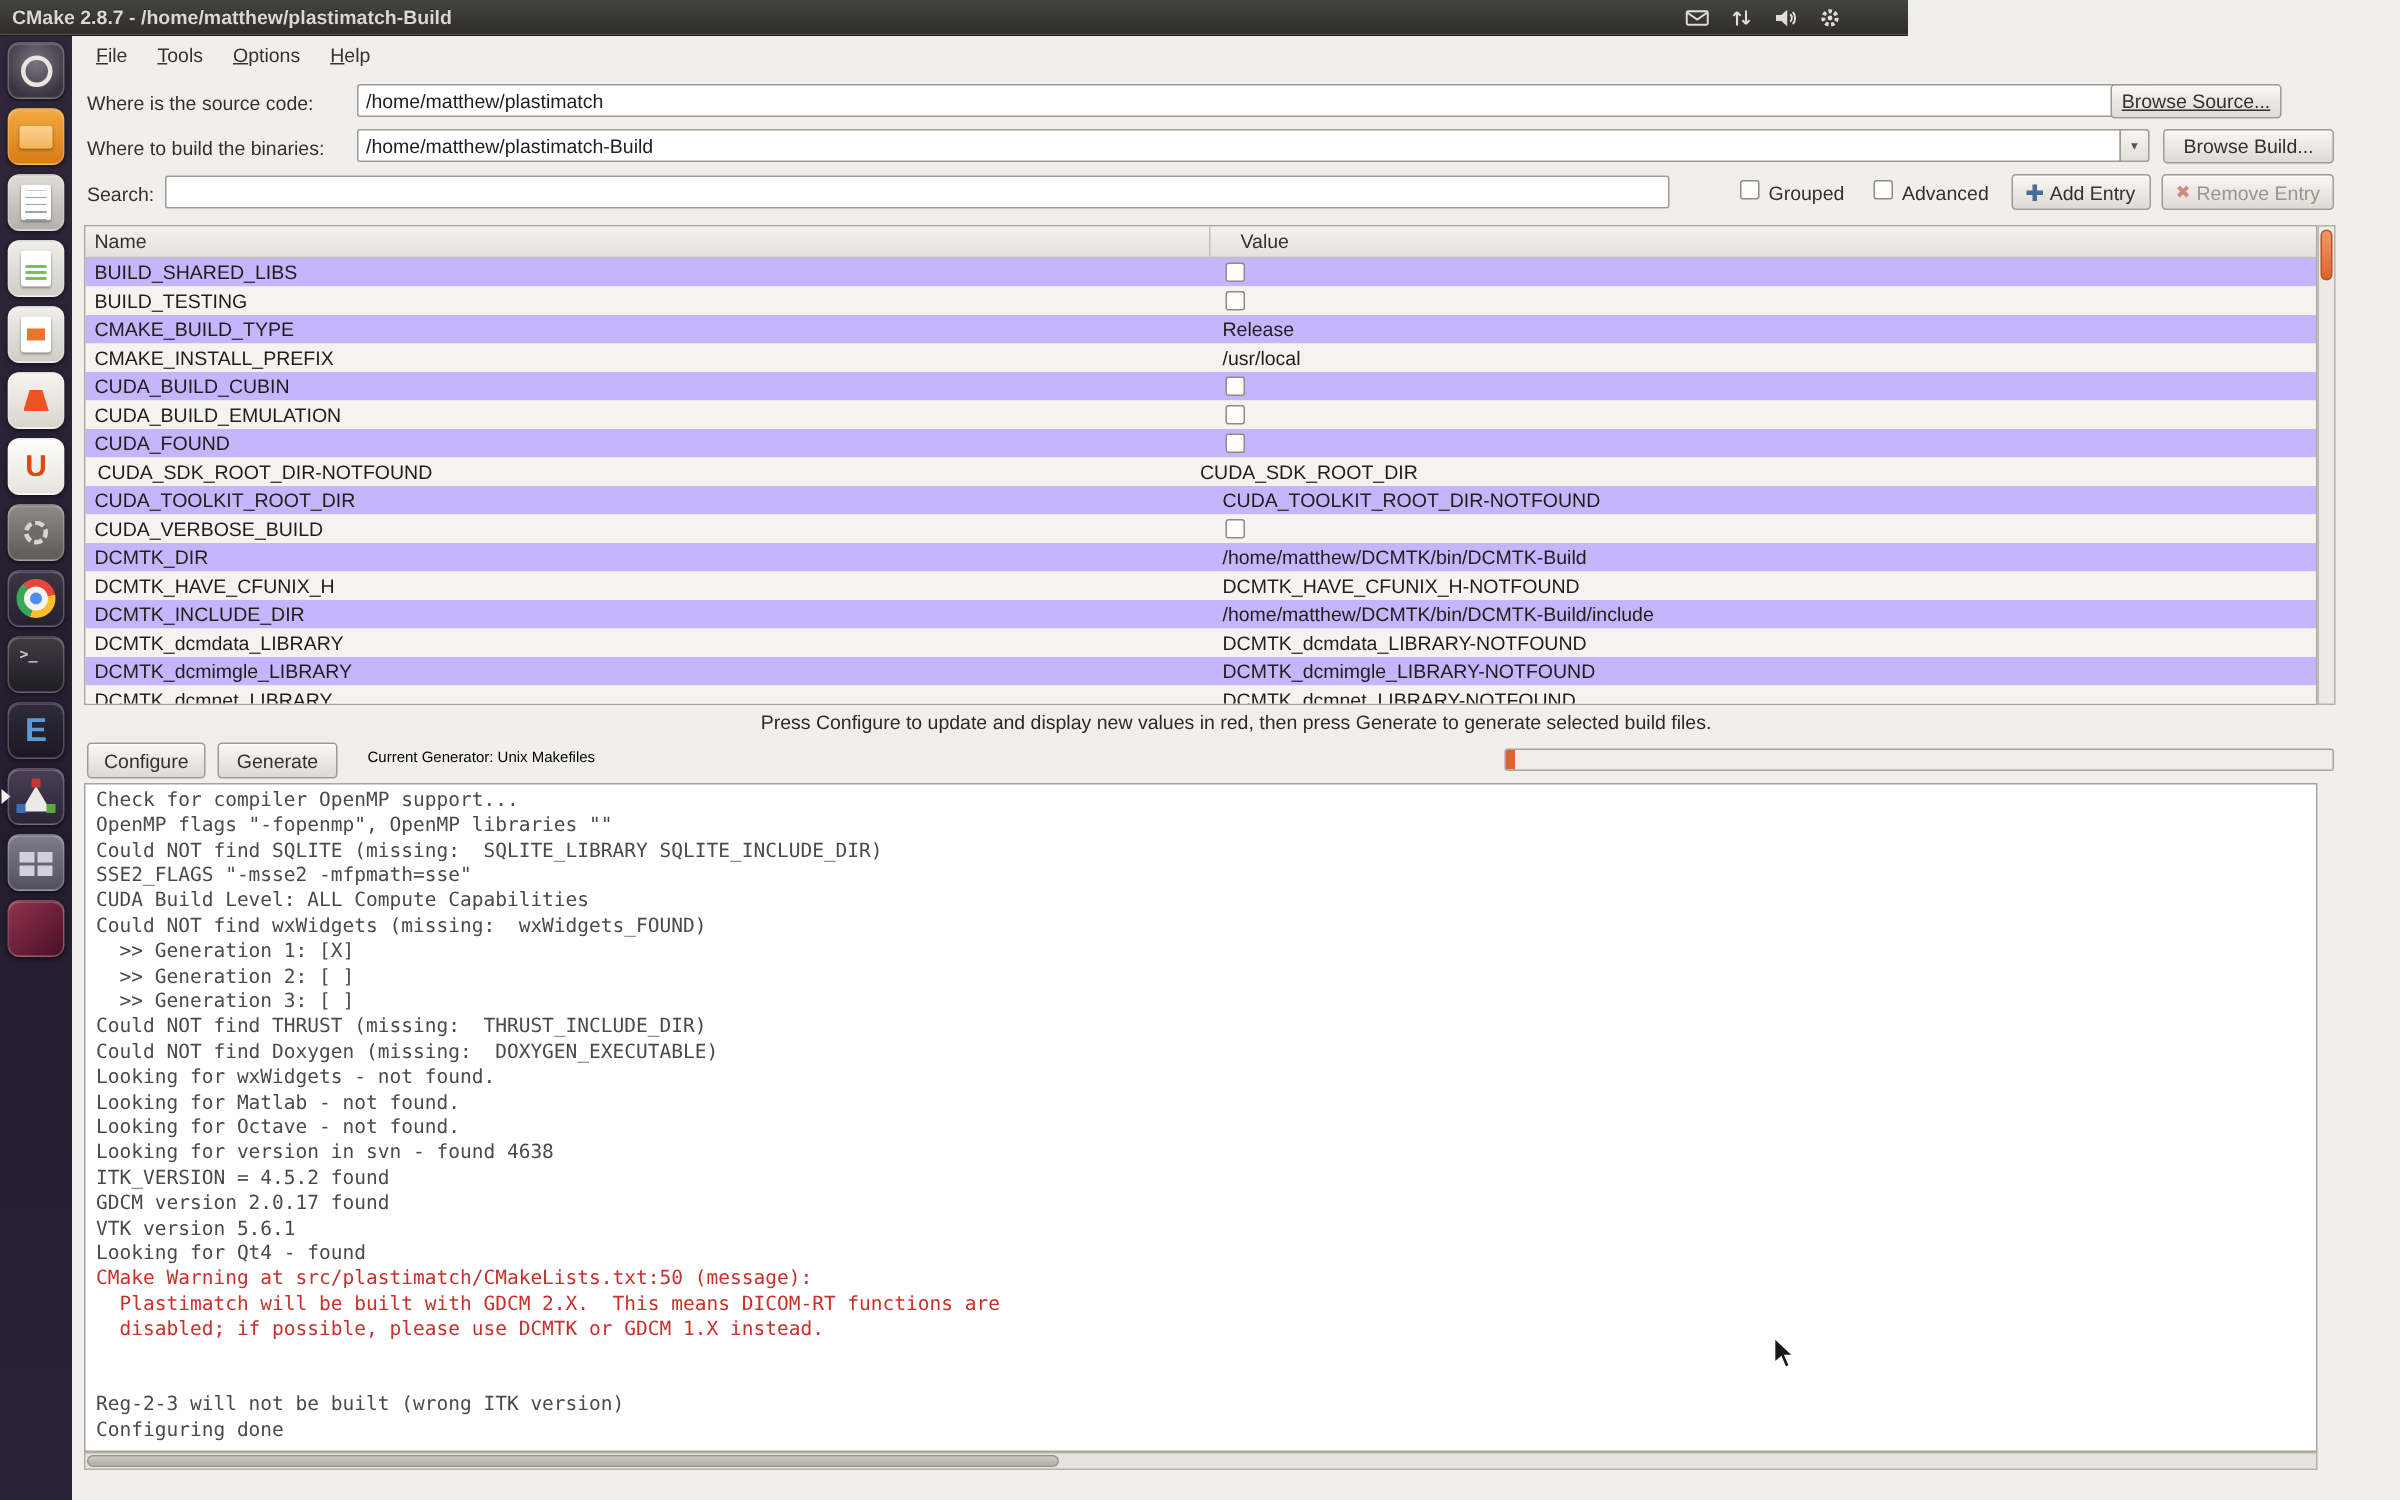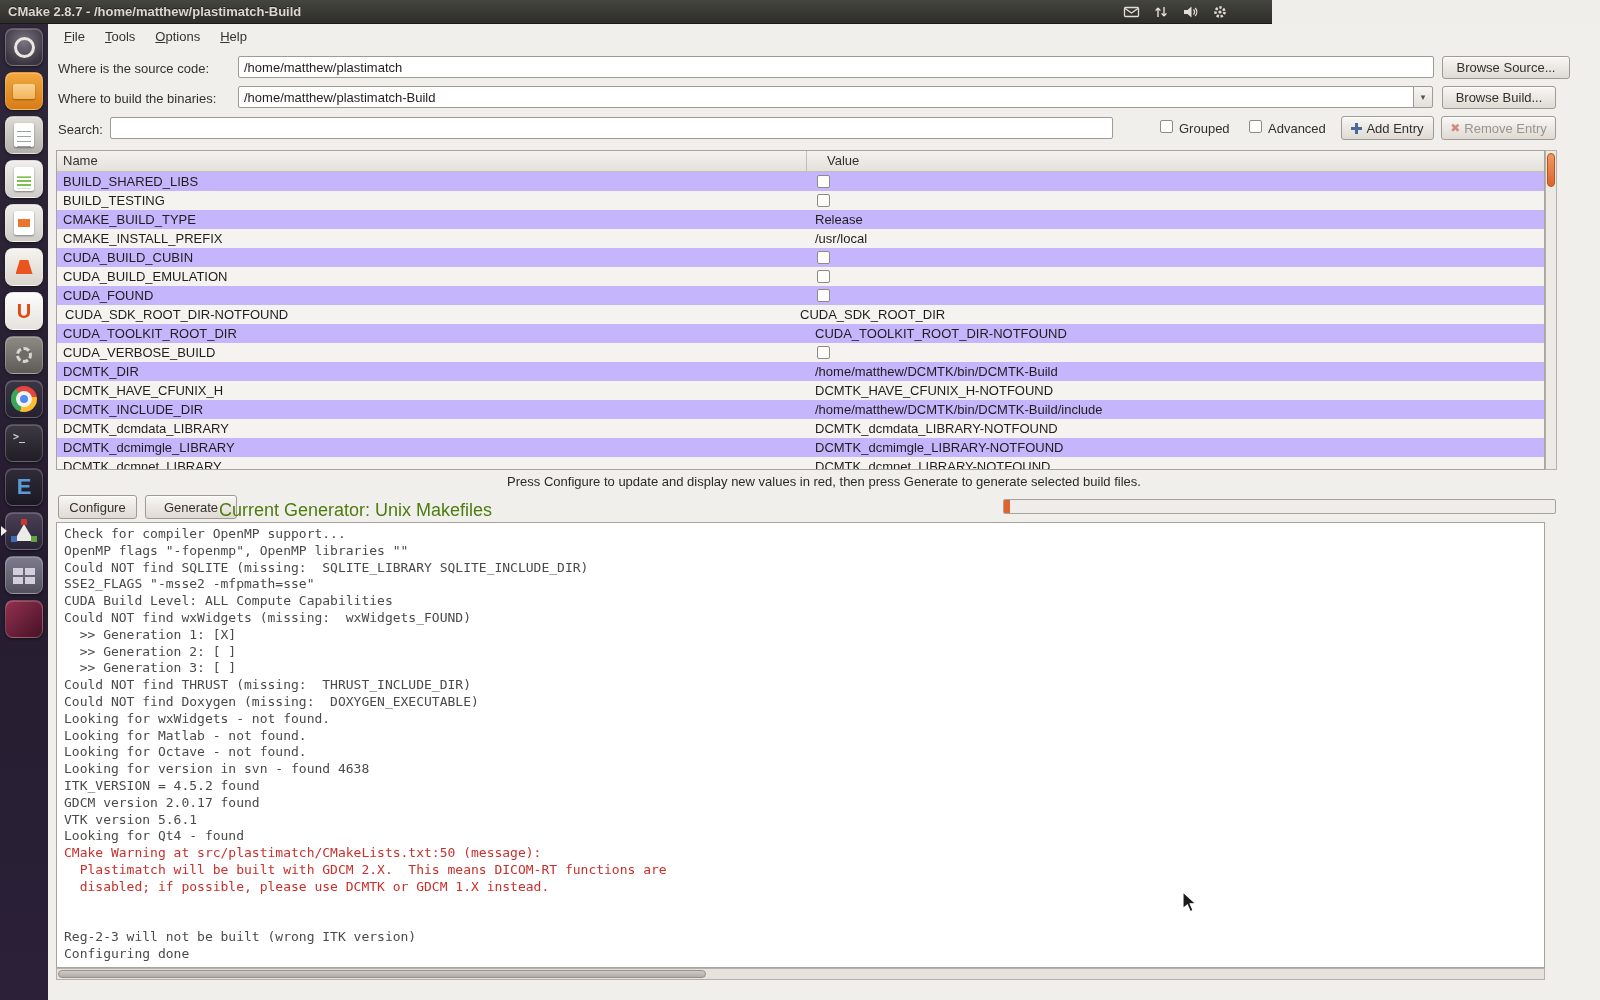--- a/index.html
+++ b/index.html
@@ -114,21 +114,21 @@
   .tname{width:750px;padding-left:6px;box-sizing:border-box;overflow:hidden;white-space:nowrap;}
   .tval{flex:1;padding-left:8px;box-sizing:border-box;white-space:nowrap;display:flex;align-items:center;overflow:hidden;}
   .cb{width:13px;height:13px;border:1px solid #908B84;background:#FDFDFC;border-radius:2px;
     box-sizing:border-box;margin-left:2px;flex:none;}
   #tbl-scroll{position:absolute;left:1497px;top:126px;width:12px;height:320px;background:#EDEAE6;
     border:1px solid #B5B1AA;box-sizing:border-box;}
   #tbl-thumb{position:absolute;left:1px;top:2px;width:8px;height:34px;border-radius:4px;
     background:linear-gradient(#F09A62,var(--accent,#DD4814));border:1px solid #B4551F;box-sizing:border-box;}
   
   #hint{position:absolute;left:0;top:450px;width:100%;text-align:center;font-size:13px;color:#2B2A26;}
-  #gen-label{position:absolute;left:171px;top:476px;font-size:18px;color:#4d7c0f;white-space:nowrap;}
+  #gen-label{position:absolute;left:197px;top:476px;font-size:10px;color:#000000;white-space:nowrap;}
   #progress{position:absolute;left:955px;top:475px;width:553px;height:15px;border:1px solid #A8A49D;
     background:#EFEDEA;border-radius:2px;box-sizing:border-box;overflow:hidden;}
   #progress-fill{height:100%;background:var(--accent,#DD4814);width:1%;}
   
   #log{position:absolute;left:8px;top:498px;width:1489px;height:446px;background:#FFF;
     border:1px solid #A8A49D;box-sizing:border-box;padding:3px 7px;overflow:hidden;
     font-family:"DejaVu Sans Mono",monospace;font-size:13px;line-height:16.8px;color:#4A4A48;}
   .logline{white-space:pre;min-height:16.8px;}
   .logline.warn{color:var(--warn,#C9302C);}
   #log-hscroll{position:absolute;left:8px;top:944px;width:1489px;height:12px;background:#E6E3DE;
@@ -195,21 +195,21 @@
 
   <div id="menubar">
       <div class="menu-item"><span class="mn">F</span>ile</div>
       <div class="menu-item"><span class="mn">T</span>ools</div>
       <div class="menu-item"><span class="mn">O</span>ptions</div>
       <div class="menu-item"><span class="mn">H</span>elp</div>
     </div>
 
   <span class="flabel" id="lbl-source" style="left:10px;top:37px;">Where is the source code:</span>
   <input class="tinput" style="left: 190px; top: 32px; width: 1196px;" readonly="" value="/home/matthew/plastimatch">
-  <button class="btn" style="left:1394px;top:32px;width:128px;">Browse Source...</button>
+  <button class="btn" style="left:1359px;top:32px;width:114px;text-decoration:underline;">Browse Source...</button>
 
   <span class="flabel" id="lbl-build" style="left:10px;top:67px;">Where to build the binaries:</span>
   <input class="tinput" style="left: 190px; top: 62px; width: 1176px; border-radius: 2px 0px 0px 2px;" readonly="" value="/home/matthew/plastimatch-Build">
   <div class="combo-arrow" style="left:1365px;top:62px;">
     <span>▾</span>
   </div>
   <button class="btn" style="left:1394px;top:62px;width:114px;">Browse Build...</button>
 
   <span class="flabel" id="lbl-search" style="left:10px;top:98px;">Search:</span>
   <input class="tinput" style="left: 62px; top: 93px; width: 1003px;" value="">
@@ -310,21 +310,21 @@
         </div>
       </div>
   </div>
   <div id="tbl-scroll">
     <div id="tbl-thumb"></div>
   </div>
 
   <div id="hint">Press Configure to update and display new values in red, then press Generate to generate selected build files.</div>
 
   <button class="btn" style="left:10px;top:471px;width:79px;height:24px;">Configure</button>
-  <button class="btn" style="left:97px;top:471px;width:92px;height:24px;">Generate</button>
+  <button class="btn" style="left:97px;top:471px;width:80px;height:24px;">Generate</button>
   <span id="gen-label">Current Generator: Unix Makefiles</span>
   <div id="progress">
     <div id="progress-fill" style="width: 1%;"></div>
   </div>
 
   <div id="log">
       <div class="logline">Check for compiler OpenMP support...</div>
       <div class="logline">OpenMP flags "-fopenmp", OpenMP libraries ""</div>
       <div class="logline">Could NOT find SQLITE (missing:  SQLITE_LIBRARY SQLITE_INCLUDE_DIR)</div>
       <div class="logline">SSE2_FLAGS "-msse2 -mfpmath=sse"</div>

